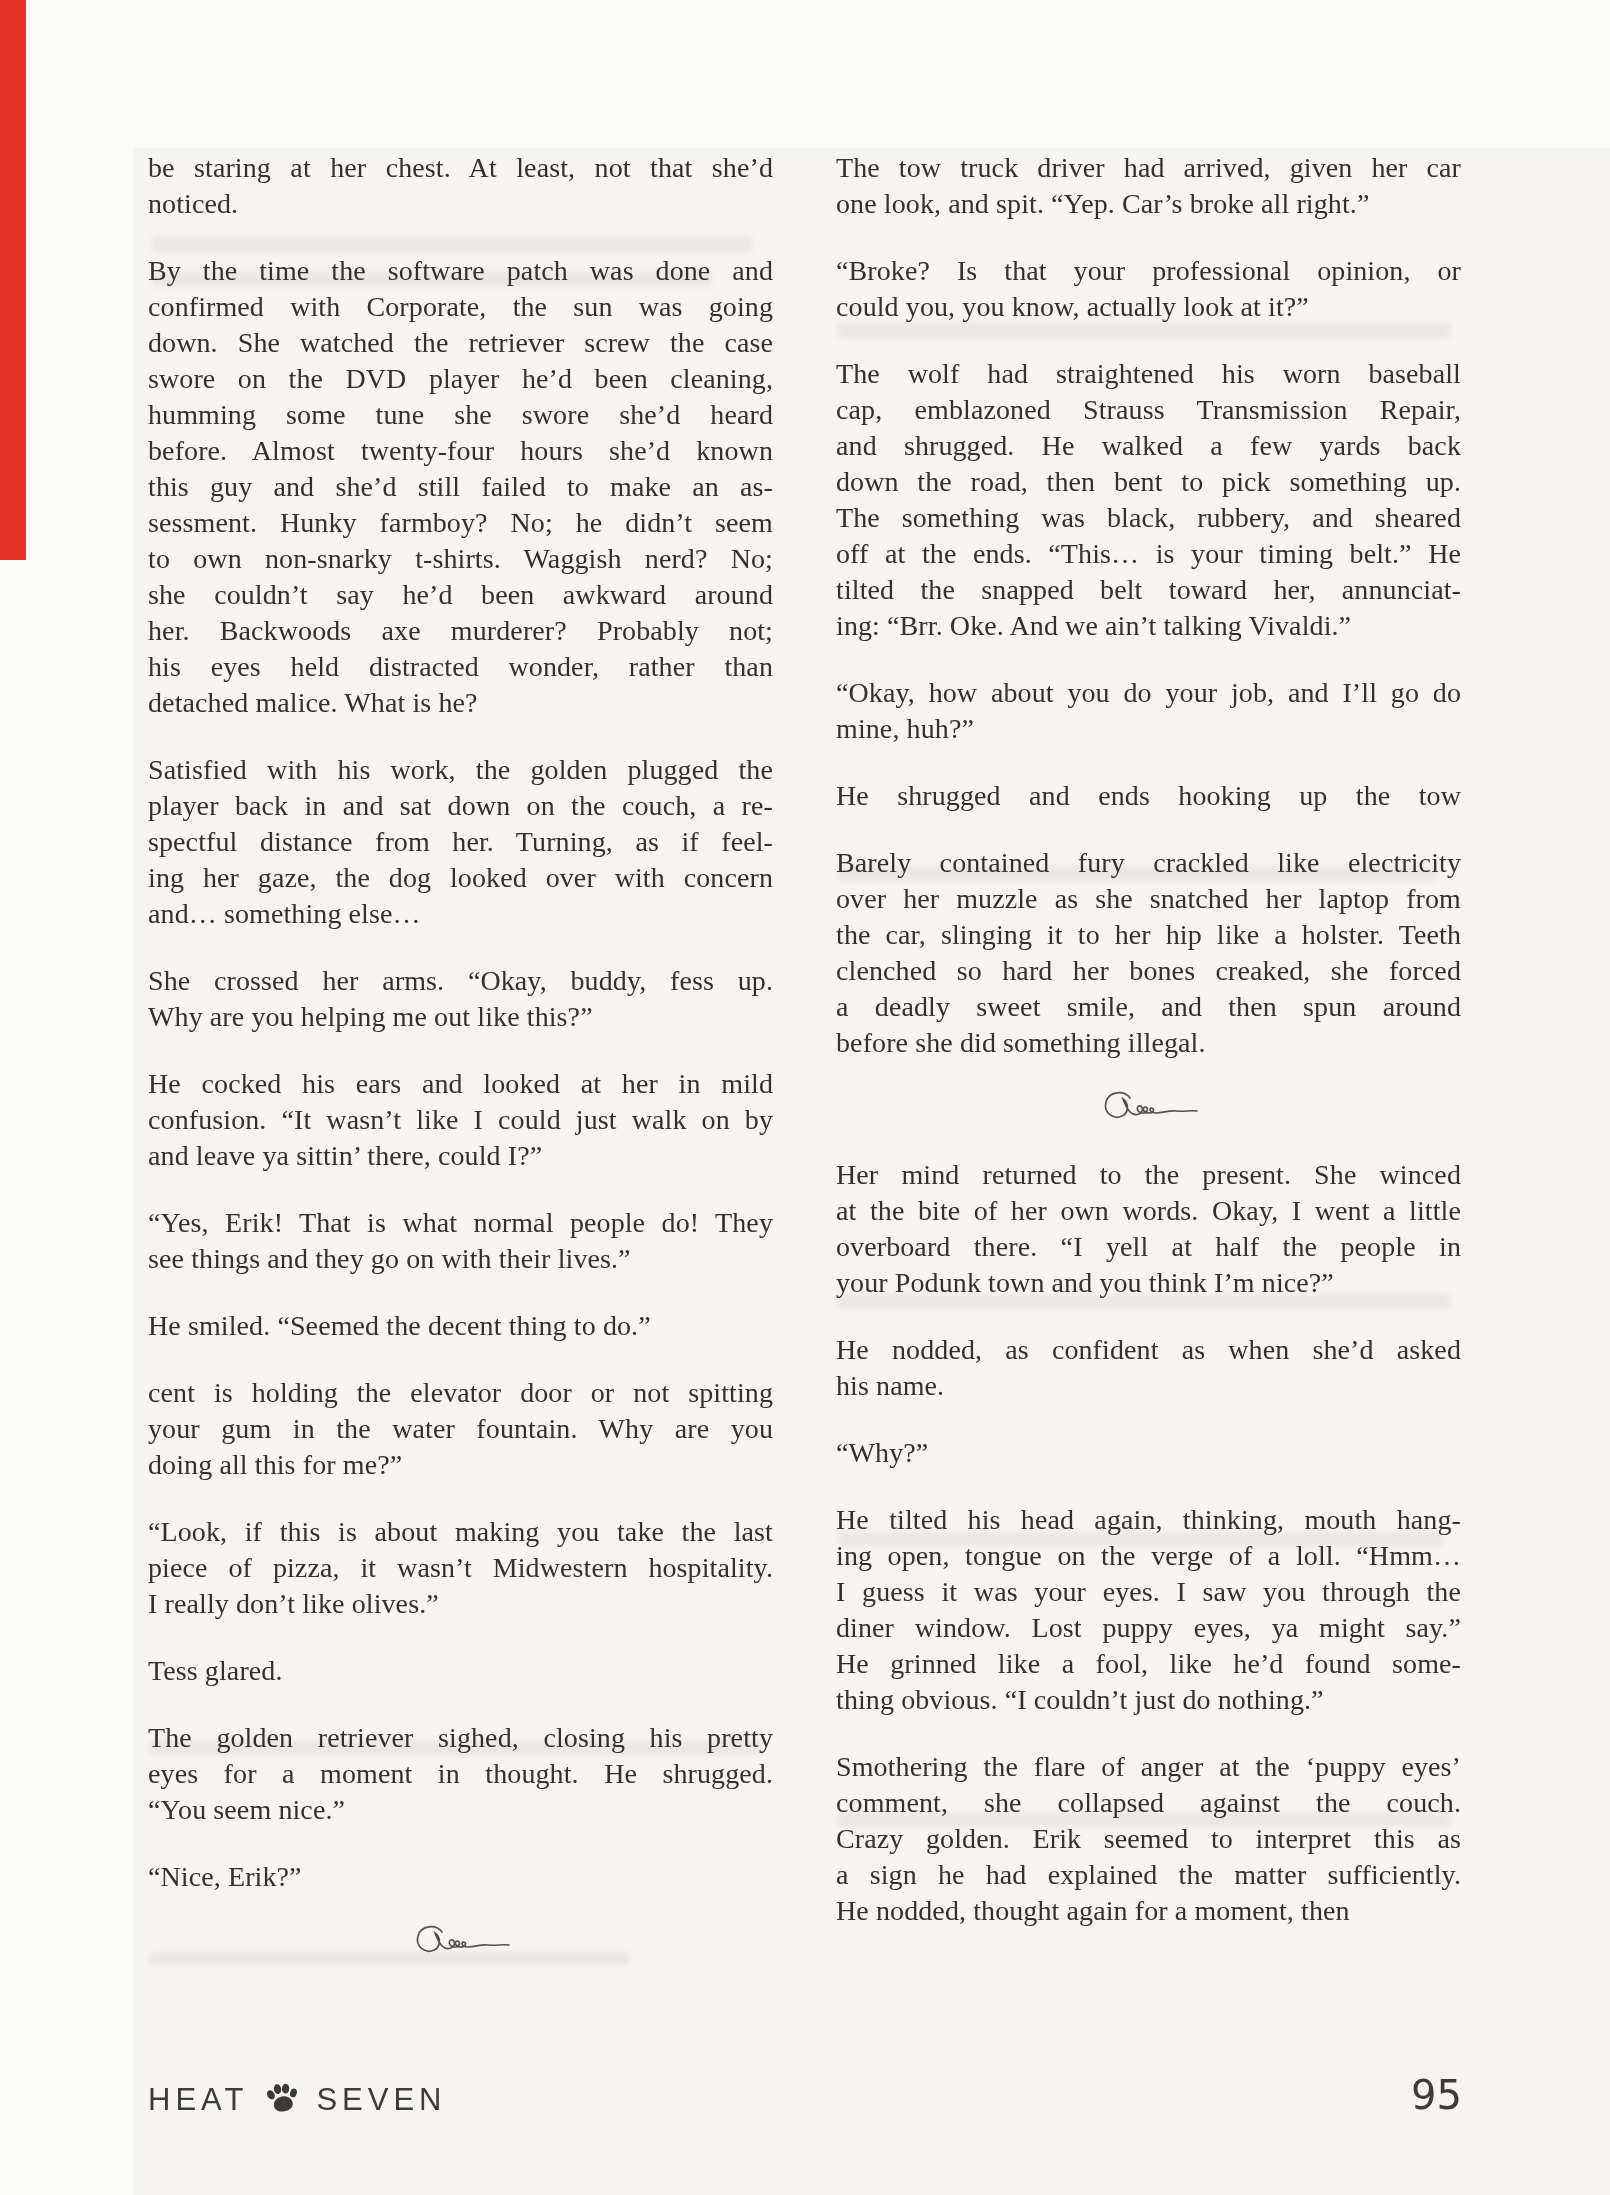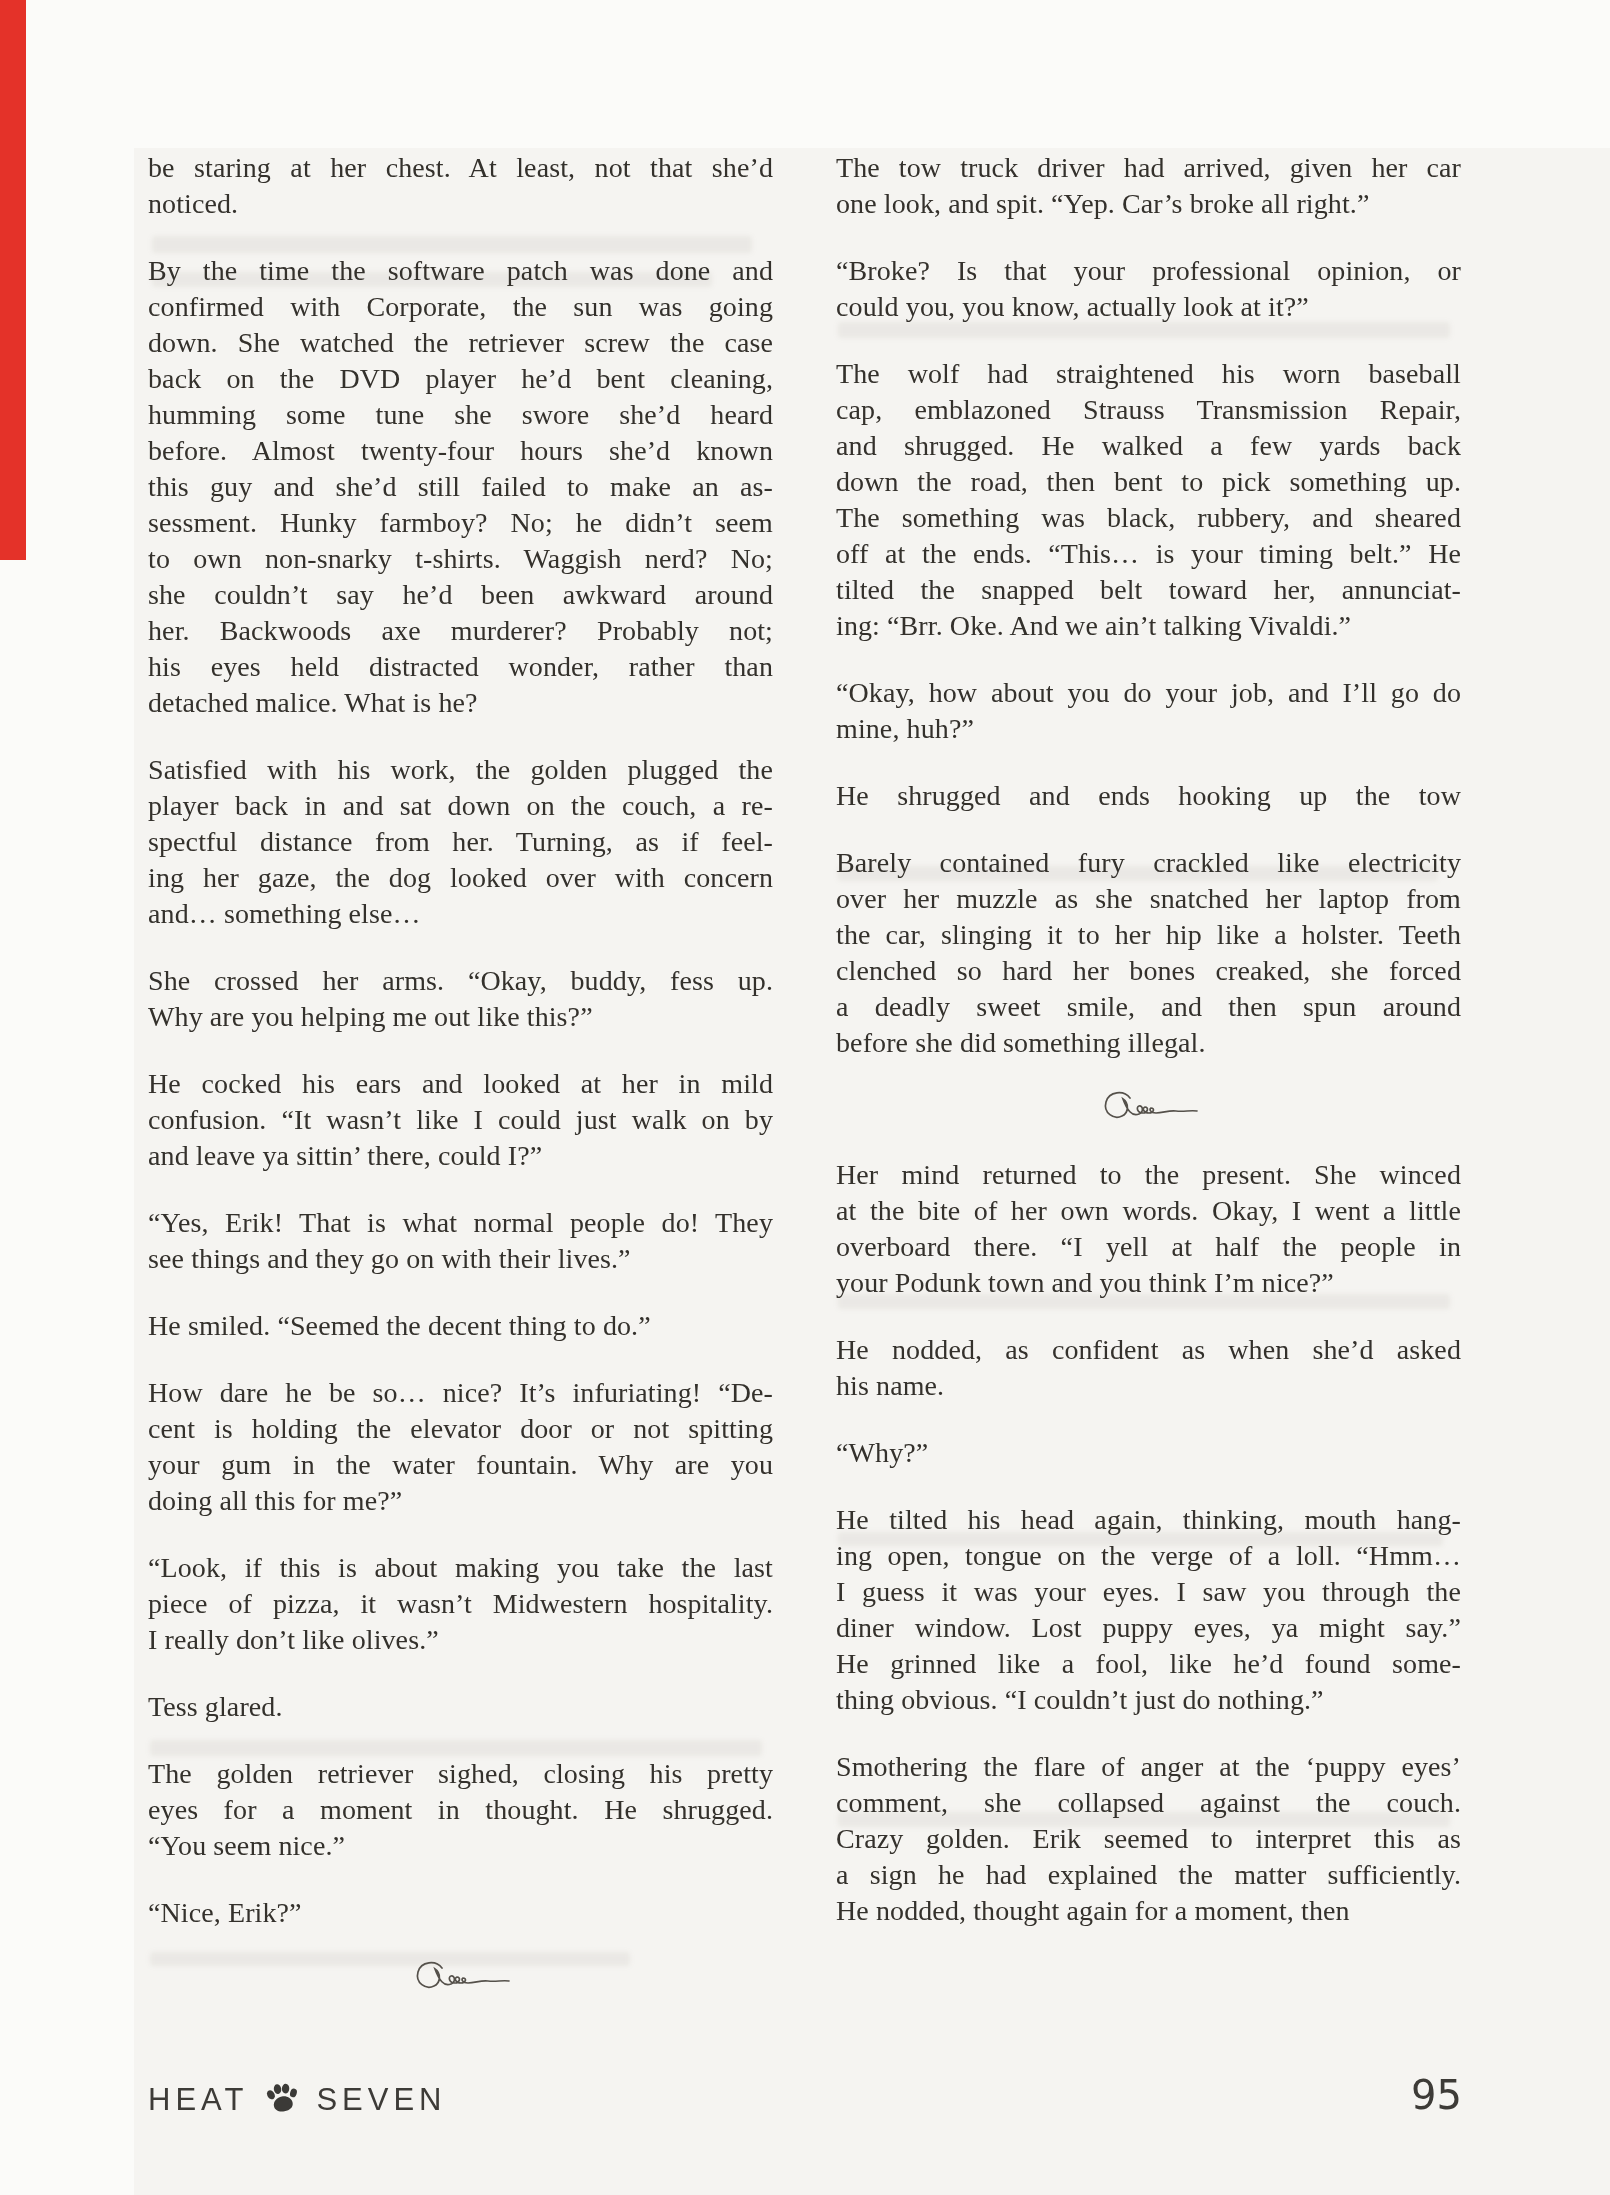--- a/index.html
+++ b/index.html
@@ -102,21 +102,21 @@
 
 <div class="column left">
     <div class="para">
       <div class="line">be staring at her chest. At least, not that she’d</div>
       <div class="line last">noticed.</div>
     </div>
     <div class="para">
       <div class="line">By the time the software patch was done and</div>
       <div class="line">confirmed with Corporate, the sun was going</div>
       <div class="line">down. She watched the retriever screw the case</div>
-      <div class="line">back on the DVD player he’d bent cleaning,</div>
+      <div class="line">swore on the DVD player he’d been cleaning,</div>
       <div class="line">humming some tune she swore she’d heard</div>
       <div class="line">before. Almost twenty-four hours she’d known</div>
       <div class="line">this guy and she’d still failed to make an as-</div>
       <div class="line">sessment. Hunky farmboy? No; he didn’t seem</div>
       <div class="line">to own non-snarky t-shirts. Waggish nerd? No;</div>
       <div class="line">she couldn’t say he’d been awkward around</div>
       <div class="line">her. Backwoods axe murderer? Probably not;</div>
       <div class="line">his eyes held distracted wonder, rather than</div>
       <div class="line last">detached malice. What is he?</div>
     </div>
@@ -137,21 +137,20 @@
       <div class="line last">and leave ya sittin’ there, could I?”</div>
     </div>
     <div class="para">
       <div class="line">“Yes, Erik! That is what normal people do! They</div>
       <div class="line last">see things and they go on with their lives.”</div>
     </div>
     <div class="para">
       <div class="line last">He smiled. “Seemed the decent thing to do.”</div>
     </div>
     <div class="para">
-      <div class="line">How dare he be so… nice? It’s infuriating! “De-</div>
       <div class="line">cent is holding the elevator door or not spitting</div>
       <div class="line">your gum in the water fountain. Why are you</div>
       <div class="line last">doing all this for me?”</div>
     </div>
     <div class="para">
       <div class="line">“Look, if this is about making you take the last</div>
       <div class="line">piece of pizza, it wasn’t Midwestern hospitality.</div>
       <div class="line last">I really don’t like olives.”</div>
     </div>
     <div class="para">

